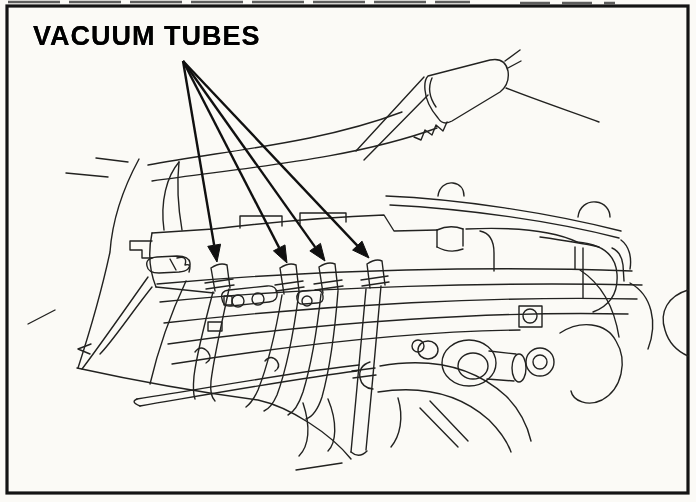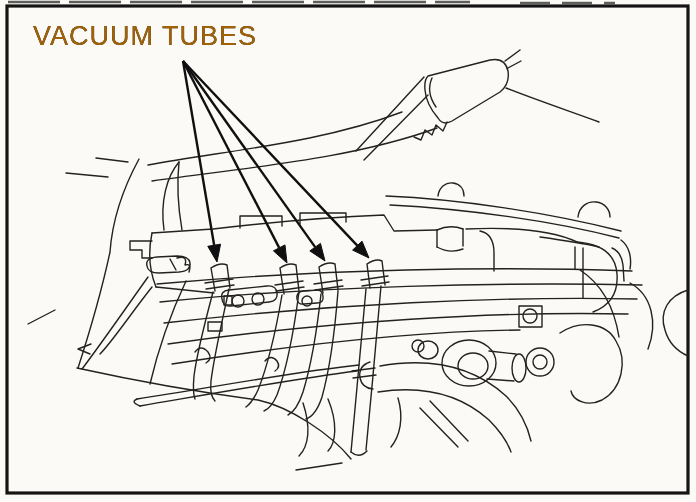--- a/index.html
+++ b/index.html
@@ -8,22 +8,22 @@
     width:696px;height:502px;
     background:#fbfaf6;
     overflow:hidden;
     font-family:"Liberation Sans", sans-serif;
   }
   .figure-label{
     position:absolute;
     left:33px;top:21px;
     font-size:27px;
     letter-spacing:1px;
-    color:#a16207;
-    font-weight:400;
+    color:#000000;
+    font-weight:700;
     white-space:nowrap;
     text-shadow:0 0 0.5px #1d1d1d;
   }
   svg{position:absolute;left:0;top:0;}
   .art path, .art line, .art circle, .art ellipse, .art rect{
     fill:none;
     stroke:#222220;
     stroke-width:1.4;
     stroke-linecap:round;
     stroke-linejoin:round;

